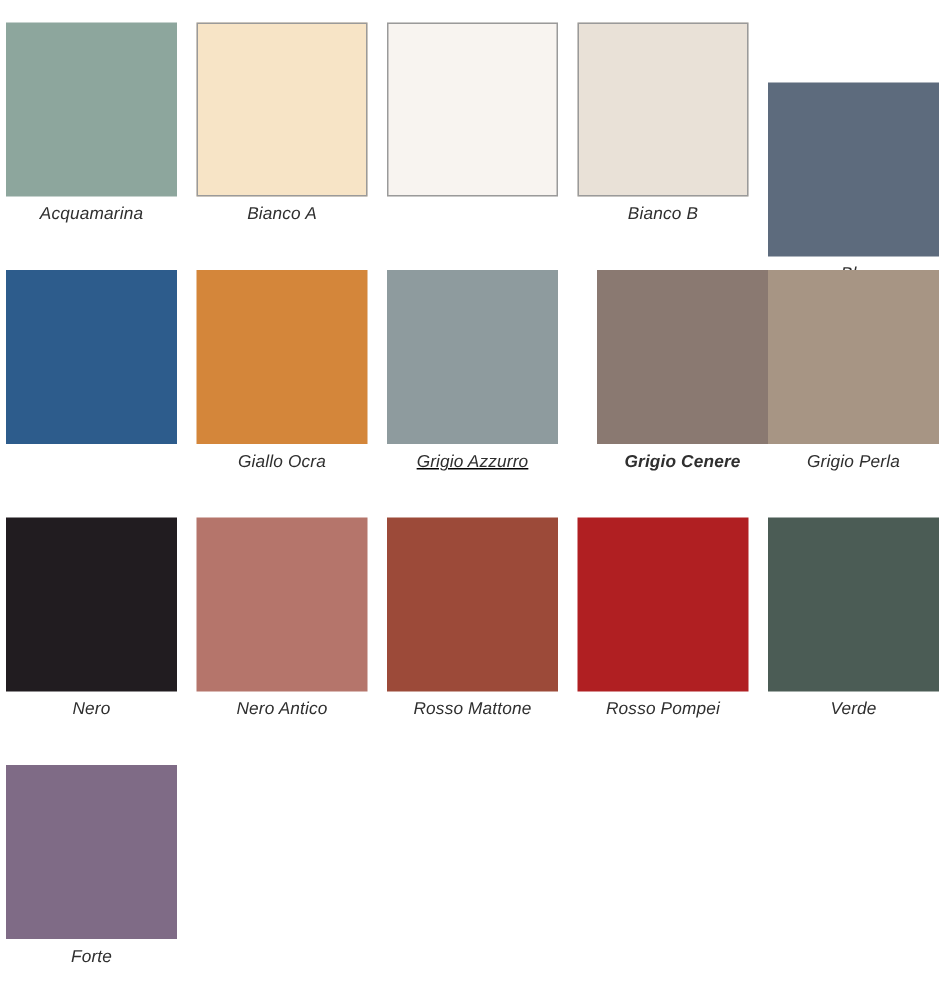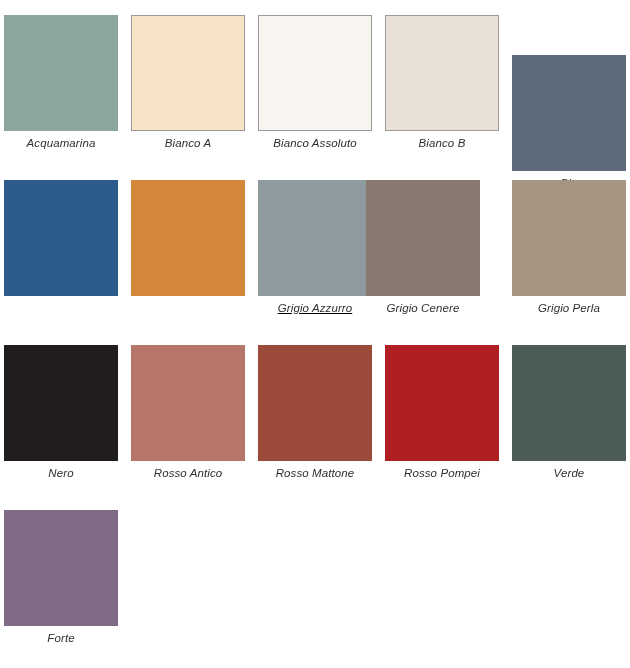--- a/index.html
+++ b/index.html
@@ -59,55 +59,55 @@
     <div class="swatch-cell" style="left: 4px; top: 15px;">
       <div class="swatch-chip" title="Acquamarina" style="background: rgb(141, 166, 157);"></div>
       <span class="swatch-label">Acquamarina</span>
     </div>
     <div class="swatch-cell" style="left: 131px; top: 15px;">
       <div class="swatch-chip bordered" title="Bianco A" style="background: rgb(247, 228, 198); border-color: rgb(154, 154, 154);"></div>
       <span class="swatch-label">Bianco A</span>
     </div>
     <div class="swatch-cell" style="left: 258px; top: 15px;">
       <div class="swatch-chip bordered" title="Bianco Assoluto" style="background: rgb(248, 244, 240); border-color: rgb(154, 154, 154);"></div>
-      <span class="swatch-label">Bianco Assoluto</span>
     </div>
     <div class="swatch-cell" style="left: 385px; top: 15px;">
       <div class="swatch-chip bordered" title="Bianco B" style="background: rgb(233, 225, 215); border-color: rgb(154, 154, 154);"></div>
       <span class="swatch-label">Bianco B</span>
     </div>
     <div class="swatch-cell" style="left: 512px; top: 15px; margin-top: 40px;">
       <div class="swatch-chip" title="Blu" style="background: rgb(93, 107, 125);"></div>
       <span class="swatch-label">Blu</span>
     </div>
     <div class="swatch-cell" style="left: 4px; top: 180px;">
       <div class="swatch-chip" title="Blu Forte" style="background: rgb(45, 92, 140);"></div>
     </div>
     <div class="swatch-cell" style="left: 131px; top: 180px;">
       <div class="swatch-chip" title="Giallo Ocra" style="background: rgb(212, 134, 58);"></div>
+      <span class="swatch-label">Giallo Ocra</span>
     </div>
     <div class="swatch-cell" style="left: 258px; top: 180px; text-decoration: underline;">
       <div class="swatch-chip" title="Grigio Azzurro" style="background: rgb(142, 155, 158);"></div>
       <span class="swatch-label">Grigio Azzurro</span>
     </div>
-    <div class="swatch-cell" style="left: 366px; top: 180px;">
+    <div class="swatch-cell" style="left: 398px; top: 180px; font-weight: bold;">
       <div class="swatch-chip" title="Grigio Cenere" style="background: rgb(138, 121, 113);"></div>
       <span class="swatch-label">Grigio Cenere</span>
     </div>
     <div class="swatch-cell" style="left: 512px; top: 180px;">
       <div class="swatch-chip" title="Grigio Perla" style="background: rgb(167, 149, 132);"></div>
       <span class="swatch-label">Grigio Perla</span>
     </div>
     <div class="swatch-cell" style="left: 4px; top: 345px;">
       <div class="swatch-chip" title="Nero" style="background: rgb(33, 28, 32);"></div>
       <span class="swatch-label">Nero</span>
     </div>
     <div class="swatch-cell" style="left: 131px; top: 345px;">
       <div class="swatch-chip" title="Rosa Antico" style="background: rgb(181, 117, 107);"></div>
-      <span class="swatch-label">Rosso Antico</span>
+      <span class="swatch-label">Nero Antico</span>
     </div>
     <div class="swatch-cell" style="left: 258px; top: 345px;">
       <div class="swatch-chip" title="Rosso Mattone" style="background: rgb(156, 74, 57);"></div>
       <span class="swatch-label">Rosso Mattone</span>
     </div>
     <div class="swatch-cell" style="left: 385px; top: 345px;">
       <div class="swatch-chip" title="Rosso Pompei" style="background: rgb(176, 31, 34);"></div>
       <span class="swatch-label">Rosso Pompei</span>
     </div>
     <div class="swatch-cell" style="left: 512px; top: 345px;">

